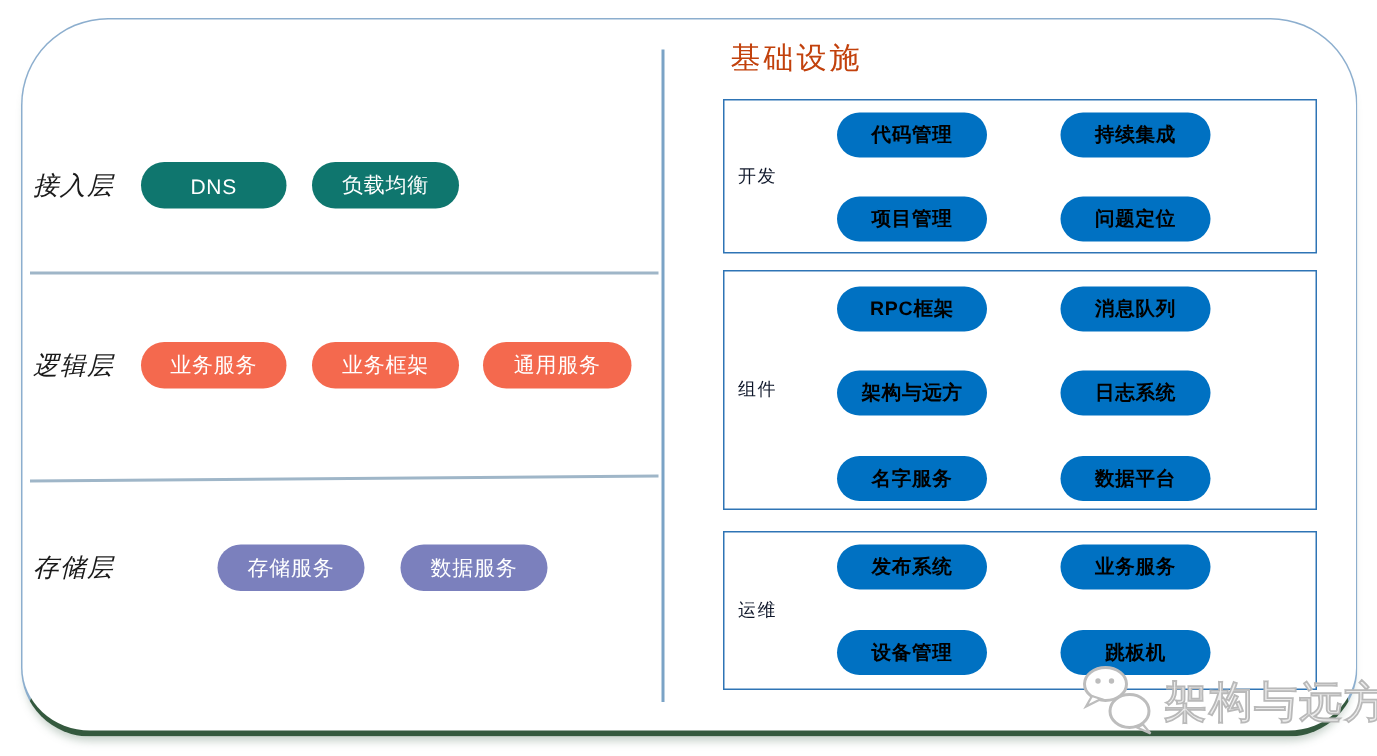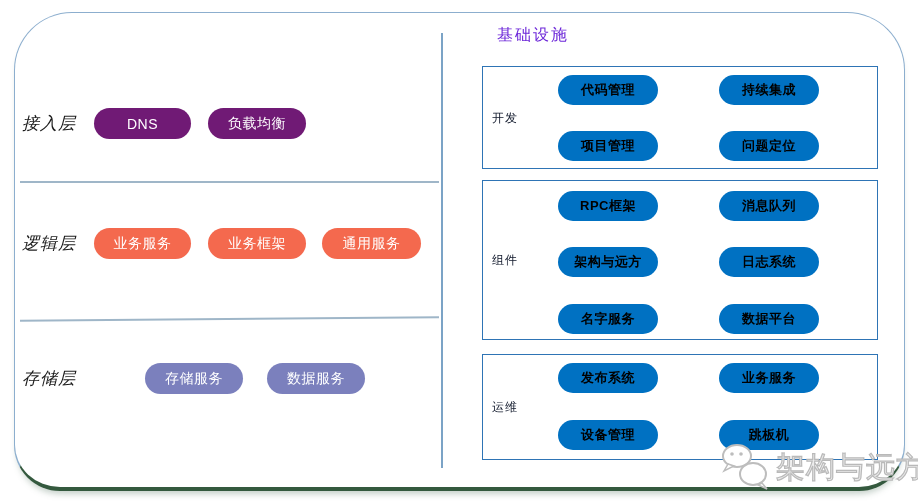--- a/index.html
+++ b/index.html
@@ -20,39 +20,39 @@
   .hd1{top:181px;}
   .hd2{top:318px;transform:rotate(-0.45deg);}
   .layer-label{
     position:absolute;font-size:17px;color:#1a1a1a;letter-spacing:1px;line-height:26px;font-style:italic;
   }
   .pill{
     position:absolute;height:31px;border-radius:16px;color:#fff;
     display:flex;align-items:center;justify-content:center;
     font-size:14px;letter-spacing:.5px;
   }
-  .pill-access{background:#701a75;}
+  .pill-access{background:#0f766e;}
   .pill-logic{background:#F4694E;}
   .pill-storage{background:#7B80BD;text-align:right;}
   .infra-title{
-    position:absolute;left:497px;top:25px;font-size:16px;color:#6d28d9;letter-spacing:2px;
+    position:absolute;left:487px;top:25px;font-size:20px;color:#c2410c;letter-spacing:2px;
   }
   .group-box{
     position:absolute;left:482px;width:394px;border:1px solid #2E74B5;background:#fff;
   }
   .group-label{
     position:absolute;left:9px;top:50%;transform:translateY(-50%);
     font-size:12px;color:#0f172a;letter-spacing:1px;
   }
   .ipill{
     position:absolute;width:100px;height:30px;border-radius:15px;background:#0071C2;
     color:#000000;display:flex;align-items:center;justify-content:center;
     font-size:13px;font-weight:bold;letter-spacing:.5px;
   }
-  .ipill.c1{left:75px;} .ipill.c2{left:236px;font-family:Liberation Mono, monospace;}
+  .ipill.c1{left:75px;} .ipill.c2{left:224px;font-family:Liberation Mono, monospace;}
   .watermark{
     position:absolute;left:720px;top:441px;display:flex;align-items:center;z-index:5;
   }
   .wm-text{
     font-size:29px;color:#ececec;-webkit-text-stroke:1.2px #b9b9b9;
     letter-spacing:1px;margin-left:4px;white-space:nowrap;
   }
 </style>
 </head>
 <body>

